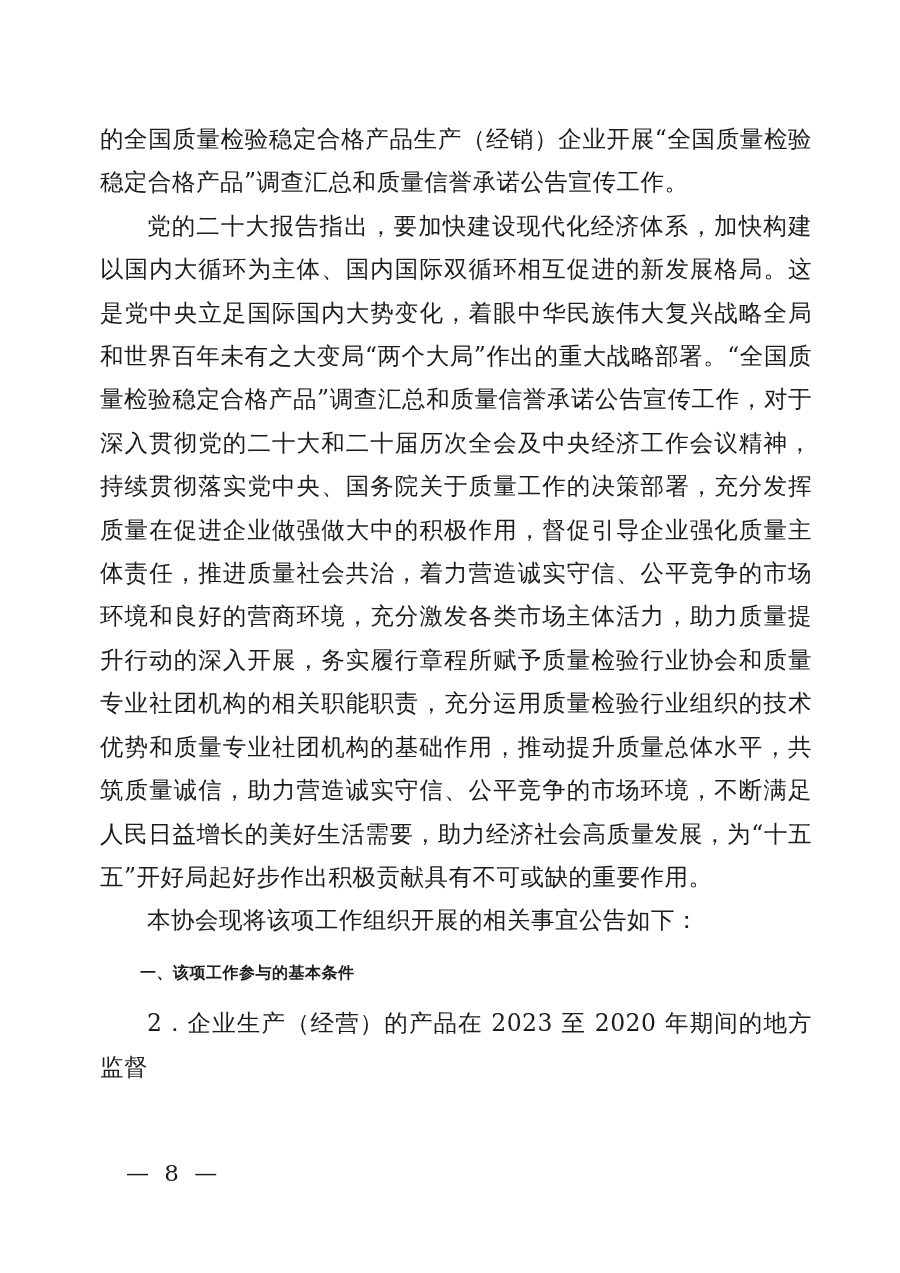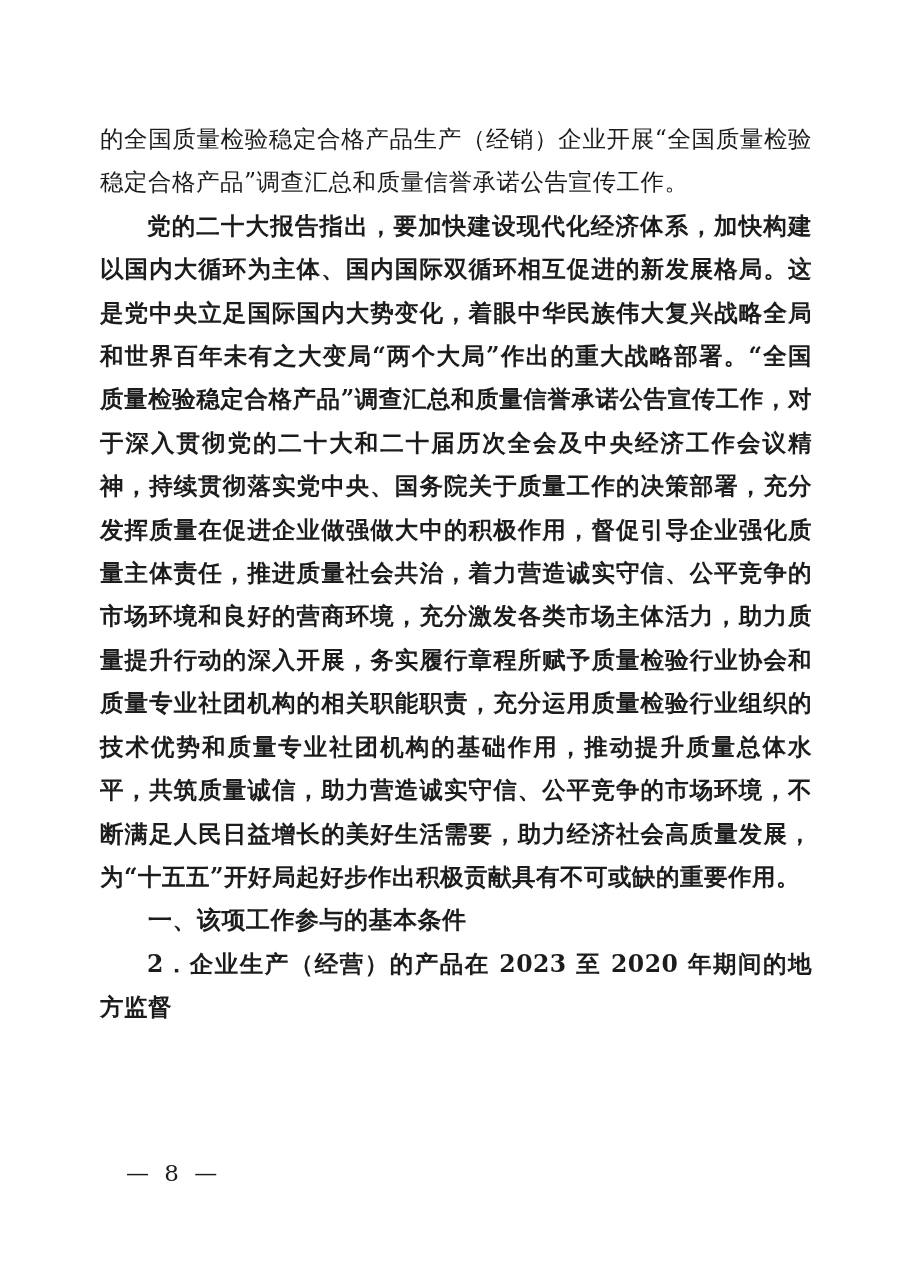--- a/index.html
+++ b/index.html
@@ -25,44 +25,44 @@
     font-size: 23.5px;
     line-height: 43.4px;
     text-align: justify;
     letter-spacing: 0.5px;
   }
   .para {
     margin: 0;
   }
   .indent {
     text-indent: 2em;
-    font-weight: bold;
   }
   .section-heading {
-    margin: 0;
+    margin: 8px;
     text-indent: 2em;
     font-family: "DejaVu Sans", "Liberation Sans", sans-serif;
     font-weight: 700;
-    font-size: 24px;
+    font-size: 16px;
     line-height: 43.4px;
     letter-spacing: 0.5px;
   }
   .page-number {
     position: absolute;
     left: 126px;
     top: 1160px;
     font-size: 23px;
     letter-spacing: 4px;
     color: #1c1c1c;
   }
 </style>
 </head>
 <body>
 
 <div class="page">
   <div class="content">
     <p class="para">的全国质量检验稳定合格产品生产（经销）企业开展“全国质量检验稳定合格产品”调查汇总和质量信誉承诺公告宣传工作。</p>
     <p class="para indent">党的二十大报告指出，要加快建设现代化经济体系，加快构建以国内大循环为主体、国内国际双循环相互促进的新发展格局。这是党中央立足国际国内大势变化，着眼中华民族伟大复兴战略全局和世界百年未有之大变局“两个大局”作出的重大战略部署。“全国质量检验稳定合格产品”调查汇总和质量信誉承诺公告宣传工作，对于深入贯彻党的二十大和二十届历次全会及中央经济工作会议精神，持续贯彻落实党中央、国务院关于质量工作的决策部署，充分发挥质量在促进企业做强做大中的积极作用，督促引导企业强化质量主体责任，推进质量社会共治，着力营造诚实守信、公平竞争的市场环境和良好的营商环境，充分激发各类市场主体活力，助力质量提升行动的深入开展，务实履行章程所赋予质量检验行业协会和质量专业社团机构的相关职能职责，充分运用质量检验行业组织的技术优势和质量专业社团机构的基础作用，推动提升质量总体水平，共筑质量诚信，助力营造诚实守信、公平竞争的市场环境，不断满足人民日益增长的美好生活需要，助力经济社会高质量发展，为“十五五”开好局起好步作出积极贡献具有不可或缺的重要作用。</p>
+    <p class="para indent">本协会现将该项工作组织开展的相关事宜公告如下：</p>
     <p class="section-heading">一、该项工作参与的基本条件</p>
     <p class="para indent">2．企业生产（经营）的产品在 2023 至 2020 年期间的地方监督</p>
   </div>
   <div class="page-number">— 8 —</div>
 </div>
 
 </body></html>

